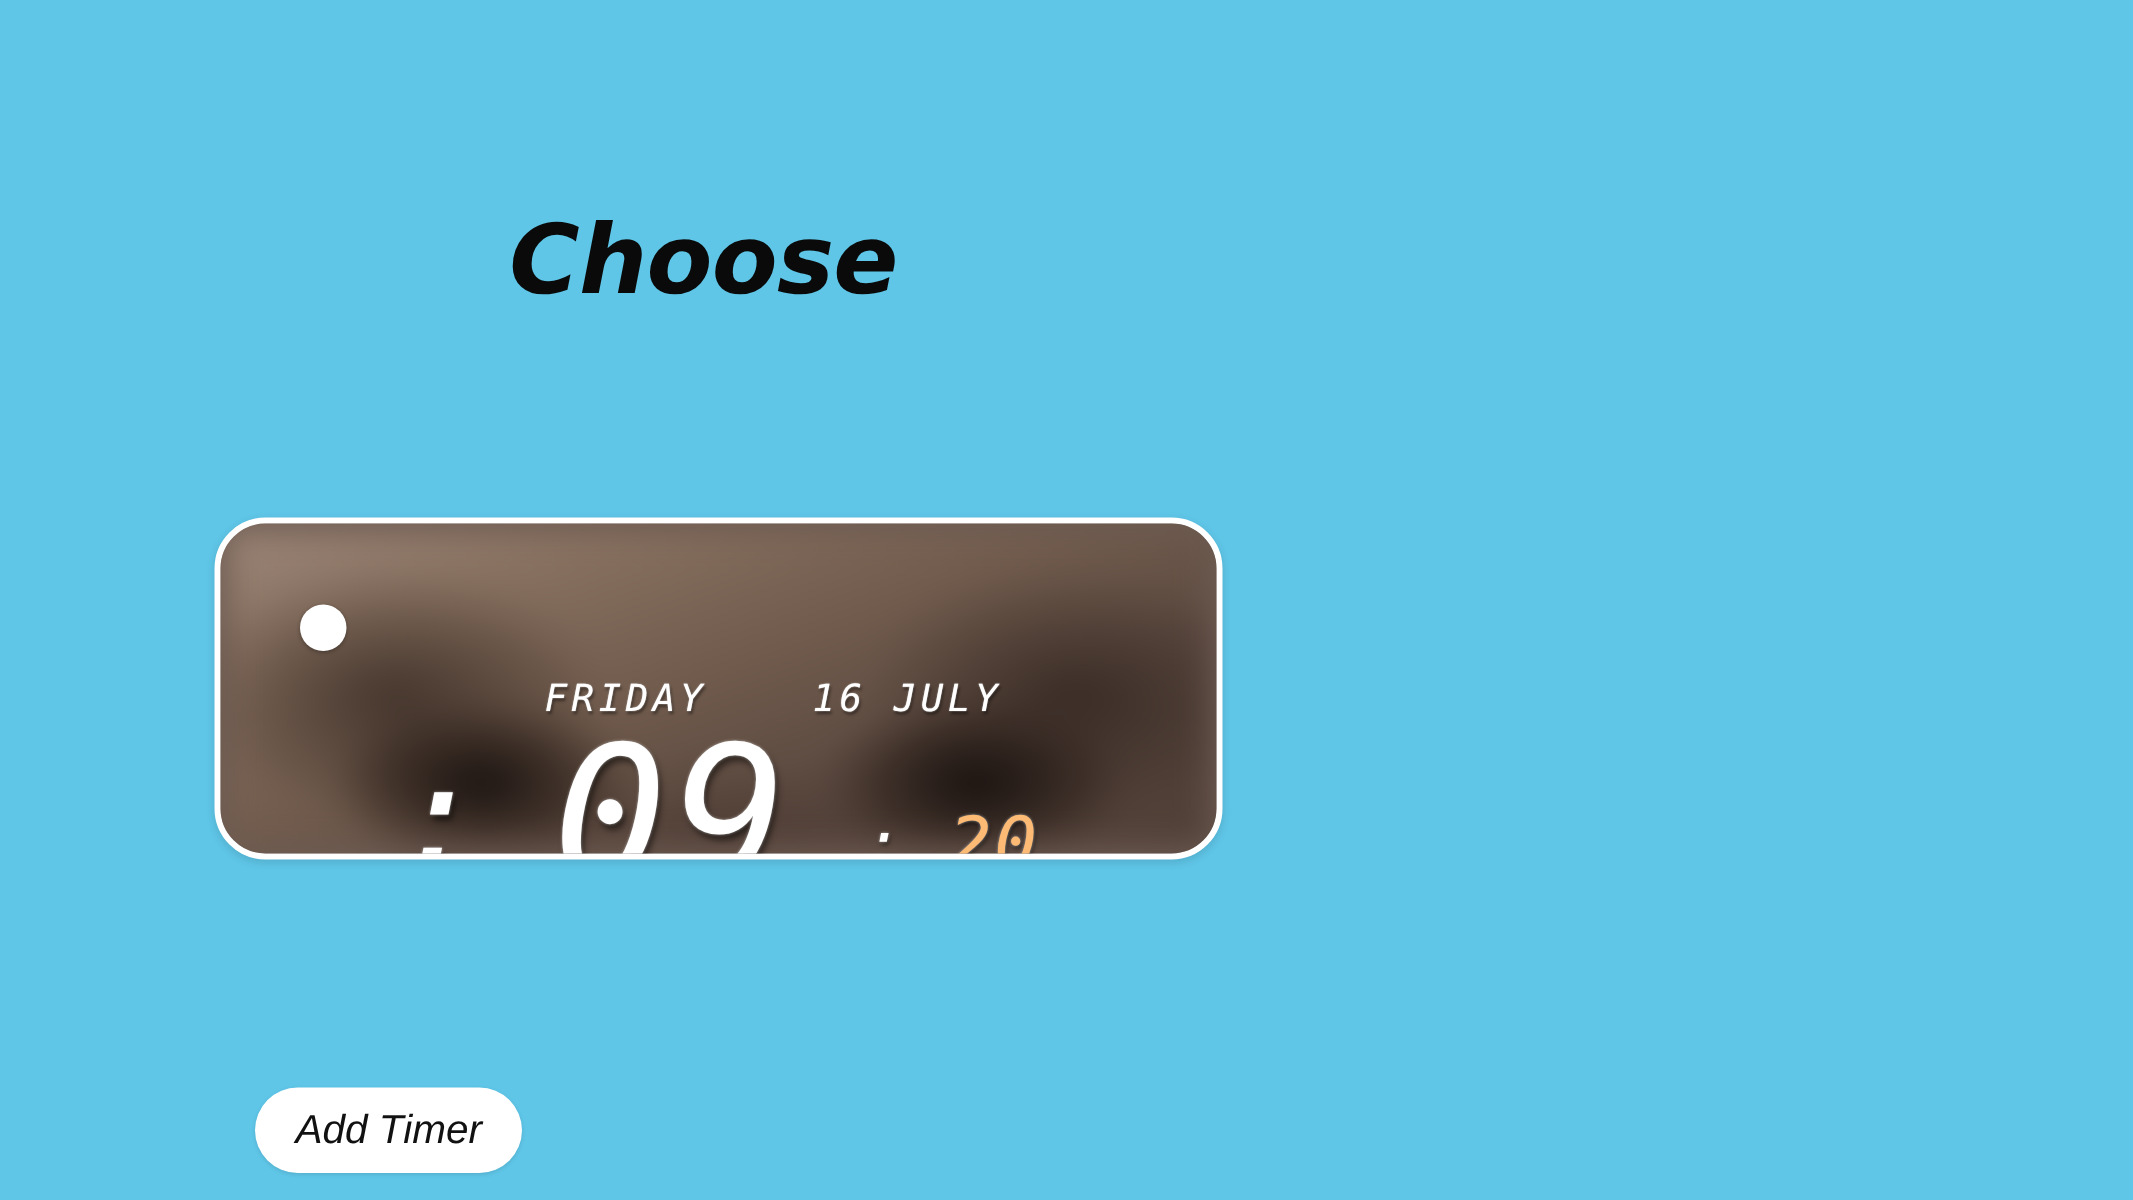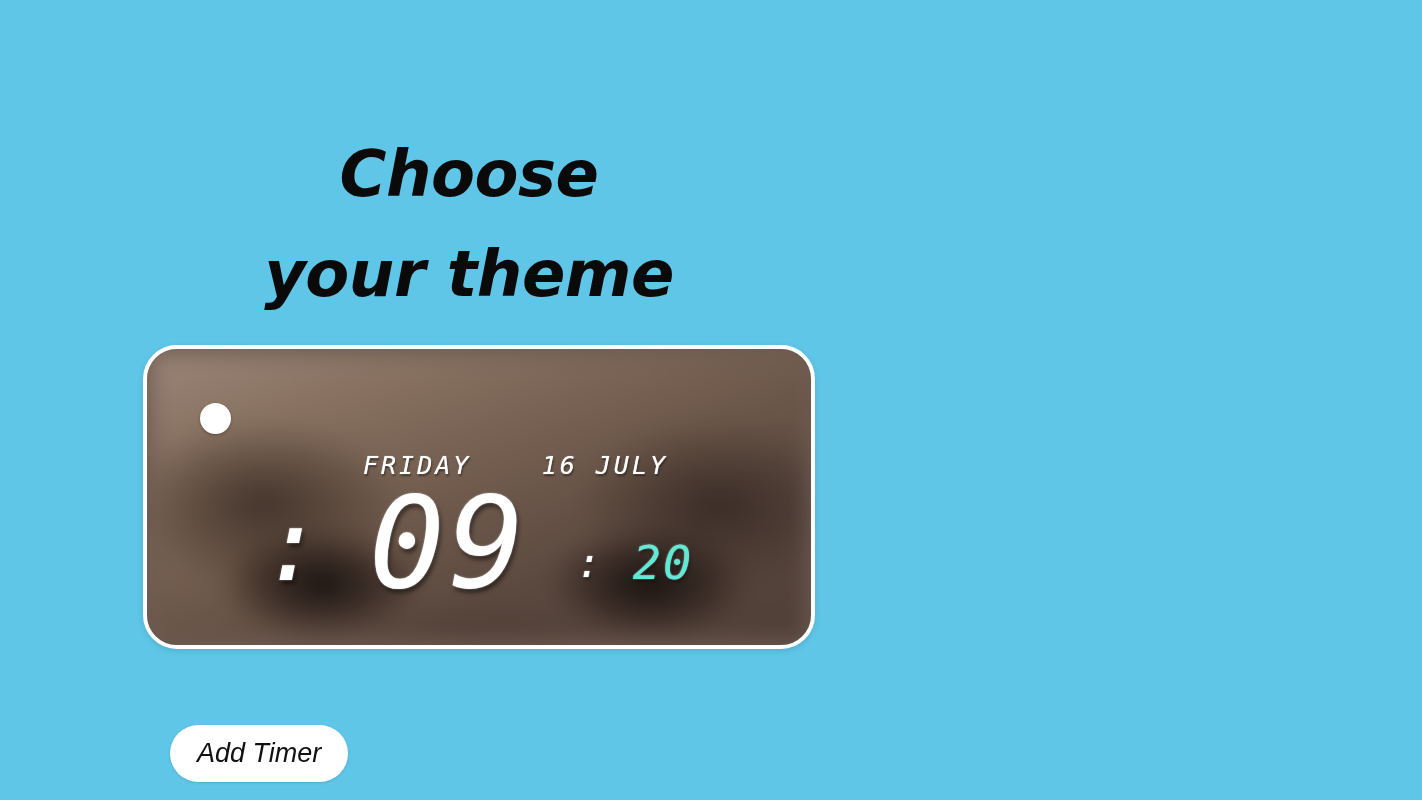--- a/index.html
+++ b/index.html
@@ -38,21 +38,21 @@
   }
   .headline .l1 { display:block; }
   .headline .l2 { display:block; }
 
   
   .main-card {
     position: absolute;
     left: 79px;
     top: 281px;
     width: 672px;
-    height: 304px;
+    height: 228px;
     border-radius: 34px;
     border: 4px solid #ffffff;
     overflow: hidden;
     background: #6d5b52;
     box-shadow: 0 2px 6px rgba(0,0,0,0.12);
   }
   .main-card-bg {
     position: absolute;
     inset: -12px;
     background:
@@ -148,21 +148,21 @@
     font-family: "DejaVu Sans Mono", monospace;
     font-size: 40px;
     color: #fff;
     text-shadow: 0 0 2px rgba(255,255,255,0.55), 1px 2px 3px rgba(0,0,0,0.5);
     line-height: 1;
     padding-bottom: 6px;
   }
   .sec-val {
     font-family: "DejaVu Sans Mono", monospace;
     font-size: 47px;
-    color: #5eead4;
+    color: #fdba74;
     letter-spacing: 2px;
     text-shadow: 0 0 2px rgba(255,255,255,0.55), 1px 2px 3px rgba(0,0,0,0.5);
     line-height: 1;
     padding-bottom: 3px;
   }
 
   
   .actions {
     position: absolute;
     left: 90px;
@@ -194,21 +194,20 @@
     width: 622px; height: 800px;
   }
 </style>
 </head>
 <body>
 
 <div class="left-panel">
 
   <div class="headline">
     <span class="l1">Choose</span>
-    <span class="l2">your theme</span>
   </div>
 
   <div class="main-card">
     <div class="main-card-bg"></div>
     <div class="main-card-inner">
 
       <div class="hamburger-btn">
         <i></i>
         <i></i>
         <i></i>

